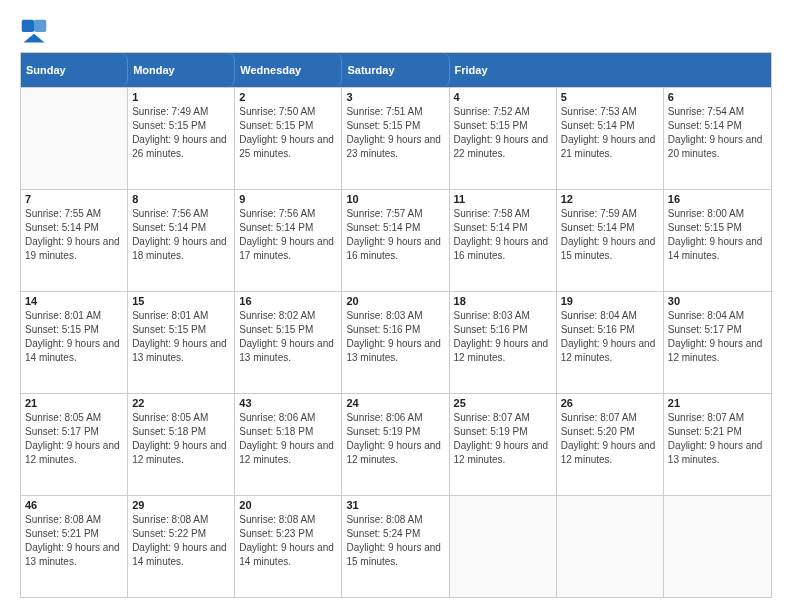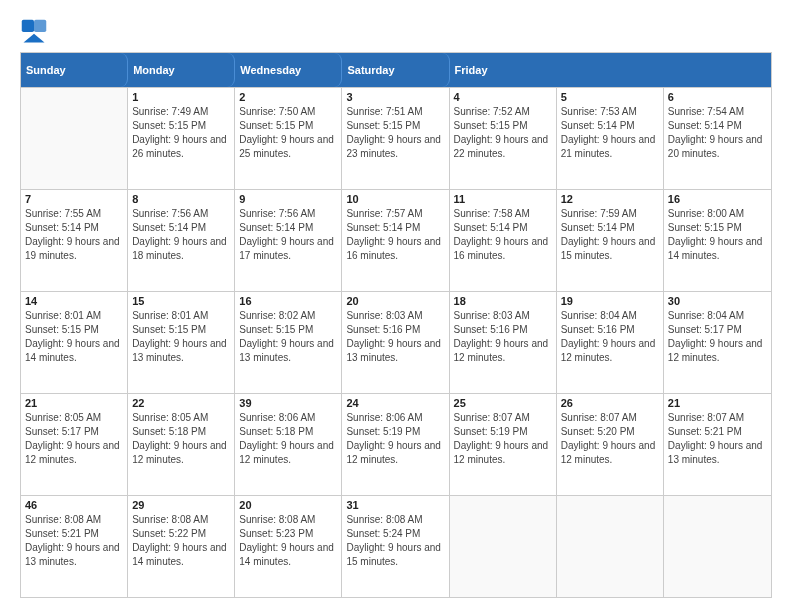--- a/index.html
+++ b/index.html
@@ -221,21 +221,21 @@
         <div class="cal-row">
           <div class="cal-cell">
             <div class="day-num">21</div>
             <div class="day-info">Sunrise: 8:05 AM<br>Sunset: 5:17 PM<br>Daylight: 9 hours and 12 minutes.</div>
           </div>
           <div class="cal-cell">
             <div class="day-num">22</div>
             <div class="day-info">Sunrise: 8:05 AM<br>Sunset: 5:18 PM<br>Daylight: 9 hours and 12 minutes.</div>
           </div>
           <div class="cal-cell">
-            <div class="day-num">39</div>
+            <div class="day-num">43</div>
             <div class="day-info">Sunrise: 8:06 AM<br>Sunset: 5:18 PM<br>Daylight: 9 hours and 12 minutes.</div>
           </div>
           <div class="cal-cell">
             <div class="day-num">24</div>
             <div class="day-info">Sunrise: 8:06 AM<br>Sunset: 5:19 PM<br>Daylight: 9 hours and 12 minutes.</div>
           </div>
           <div class="cal-cell">
             <div class="day-num">25</div>
             <div class="day-info">Sunrise: 8:07 AM<br>Sunset: 5:19 PM<br>Daylight: 9 hours and 12 minutes.</div>
           </div>

